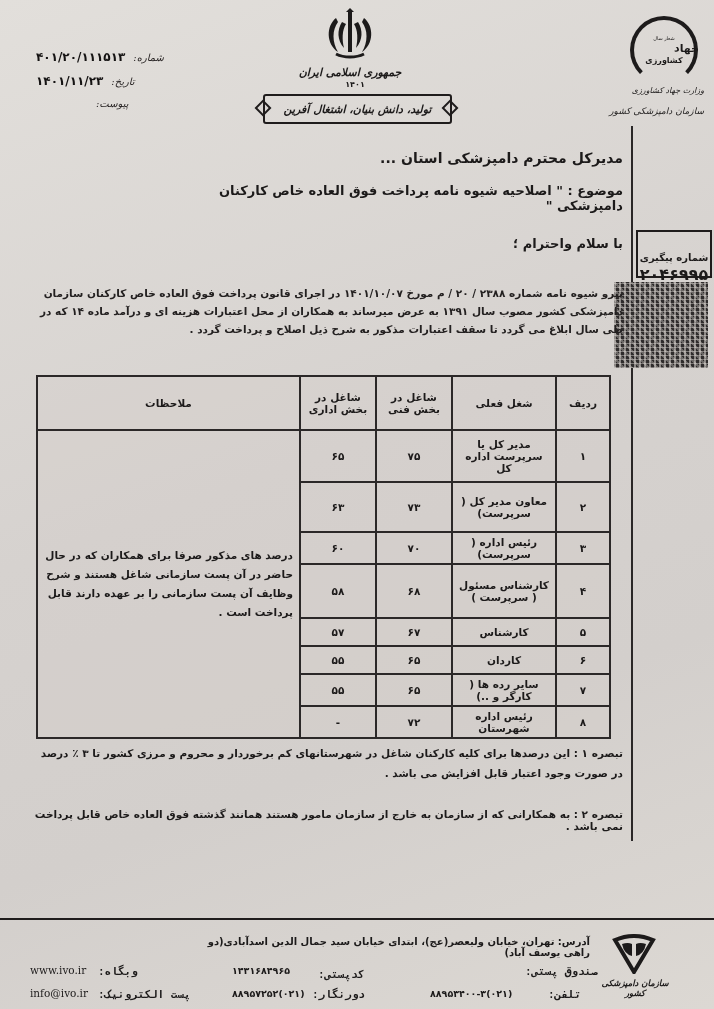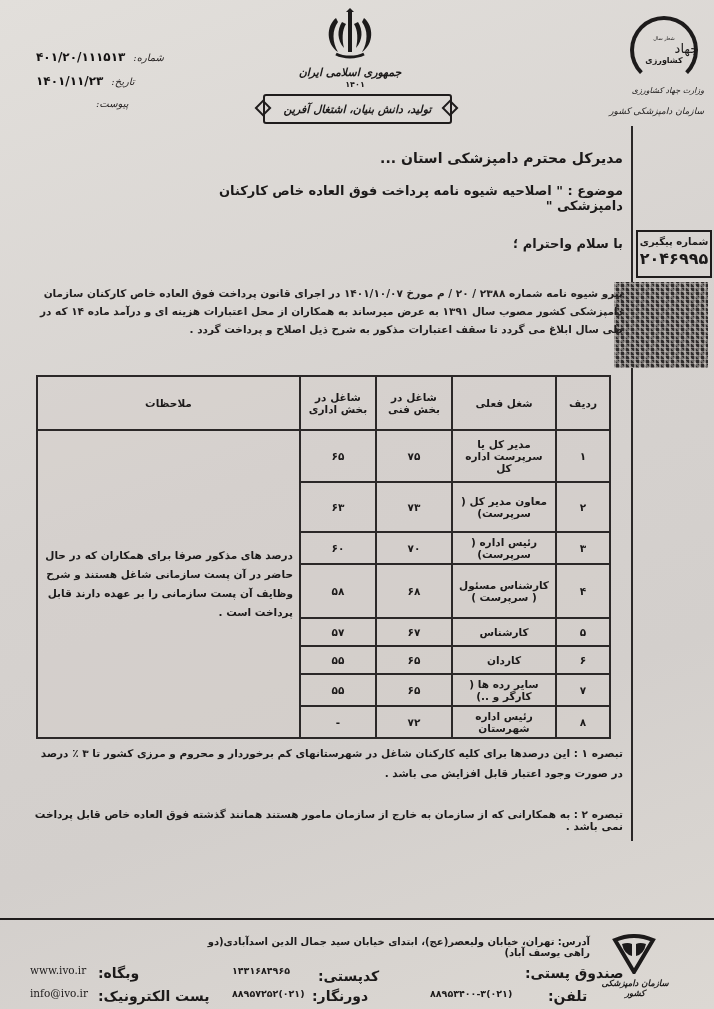--- a/index.html
+++ b/index.html
@@ -29,31 +29,31 @@
   .banner-year { left:340px; top:80px; width:30px; text-align:center; font-size:8px; font-weight:bold; }
   .banner-diamond { width:8px; height:8px; border:2px solid #1f1c1c; transform:rotate(45deg); top:102px; background:#d9d5d2;}
 
   
   .logo-circle {
     left:630px; top:16px; width:60px; height:60px; border-radius:50%;
     border:4px solid #1d1b1b; border-bottom-color:transparent;
     display:flex; flex-direction:column; align-items:center; justify-content:center;
   }
   .logo-top { font-size:5px; }
-  .logo-main { font-size:13px; font-weight:normal; line-height:15px;margin-left:45px; }
+  .logo-main { font-size:11px; font-weight:bold; line-height:15px;margin-left:45px; }
   .logo-sub { font-size:8px; font-weight:bold; }
   .ministry1 { left:580px; top:86px; width:124px; font-family:"DejaVu Serif", serif; font-style:italic; font-size:8px; text-align:right; direction:rtl; }
   .ministry2 { left:580px; top:106px; width:124px; font-family:"DejaVu Serif", serif; font-style:italic; font-size:9px; text-align:right; direction:rtl; }
 
   
   .margin-line { left:631px; top:126px; width:2px; height:715px; background:#2a2727; }
 
   
   .tracking { left:636px; top:230px; width:72px; height:44px; border:2px solid #1f1c1c; text-align:center; direction:rtl;}
-  .tracking-label { font-size:10px; font-weight:bold; margin-top:4px; }
+  .tracking-label { font-size:10px; font-weight:bold; margin-top:20px; }
   .tracking-num { font-size:16px; font-weight:bold; margin-top:2px; }
 
   .qr { left:614px; top:282px; width:94px; height:86px;
     background-color:#2f2c2c;
     background-image:
       repeating-linear-gradient(90deg, rgba(220,215,210,.55) 0 2px, transparent 2px 5px),
       repeating-linear-gradient(0deg, rgba(220,215,210,.45) 0 1px, transparent 1px 4px),
       repeating-linear-gradient(45deg, rgba(220,215,210,.35) 0 2px, transparent 2px 6px);
   }
 
@@ -81,21 +81,21 @@
   .remarks-cell { text-align:right !important; line-height:19px; font-size:10.5px; padding:4px 6px !important; }
 
   .note1 { left:30px; top:743px; width:593px; font-size:10.5px; font-weight:bold; line-height:20px; }
   .note2 { left:30px; top:808px; width:593px; font-size:10.5px; font-weight:bold; }
 
   
   .footer-line { left:0; top:918px; width:714px; height:2px; background:#1f1c1c; }
   .org-logo { left:612px; top:934px; width:44px; height:40px; }
   .org-name { left:590px; top:978px; width:90px; font-family:"DejaVu Serif", serif; font-style:italic; font-weight:bold; font-size:8.5px; text-align:center; direction:rtl; }
   .addr { left:180px; top:936px; width:410px; font-size:10px; font-weight:bold; direction:rtl; text-align:right; }
-  .f-label { font-size:14px; font-weight:bold; direction:rtl; }
+  .f-label { font-size:11px; font-weight:bold; direction:rtl;font-family:Liberation Mono, monospace; }
   .f-val { font-size:9.5px; font-weight:bold; direction:rtl; }
   .f-web { font-family:"DejaVu Serif", serif; font-size:10.5px; font-weight:normal; }
 </style>
 </head>
 <body>
 
 <div class="meta-row" style="left:36px; top:50px;">
   <span class="meta-label">شماره:</span>
   <span class="meta-val">۴۰۱/۲۰/۱۱۱۵۱۳</span>
 </div>

